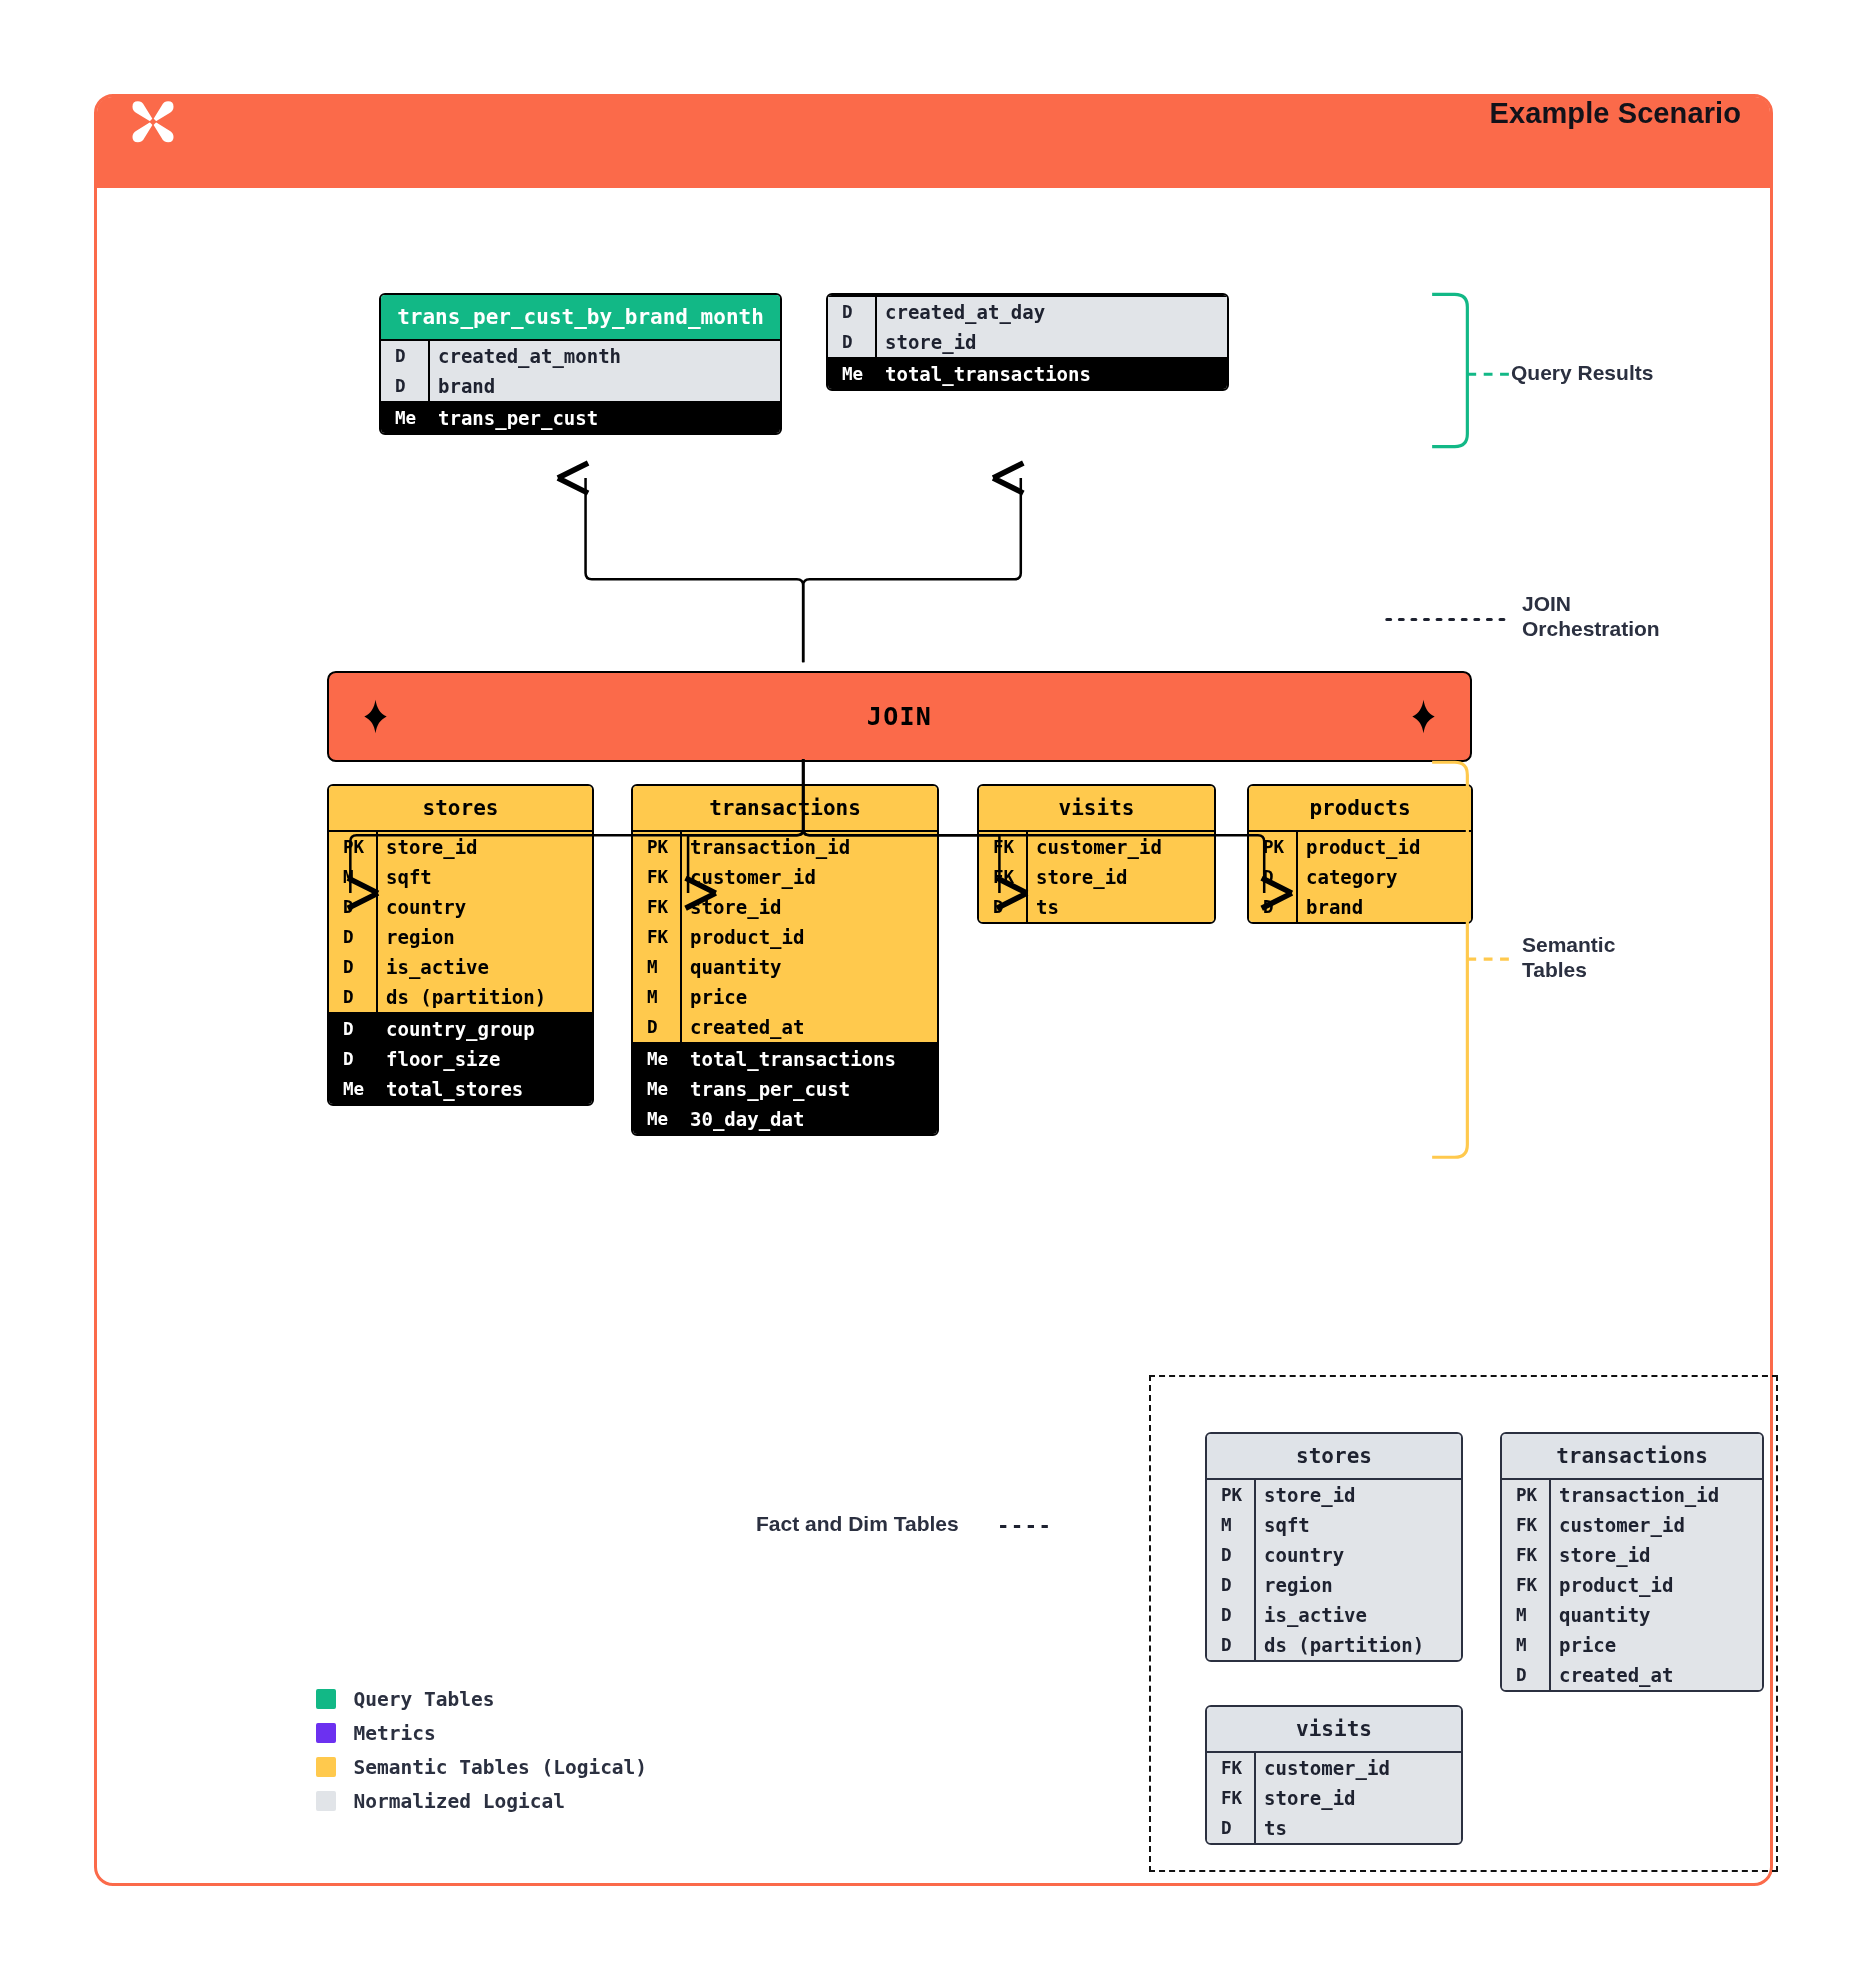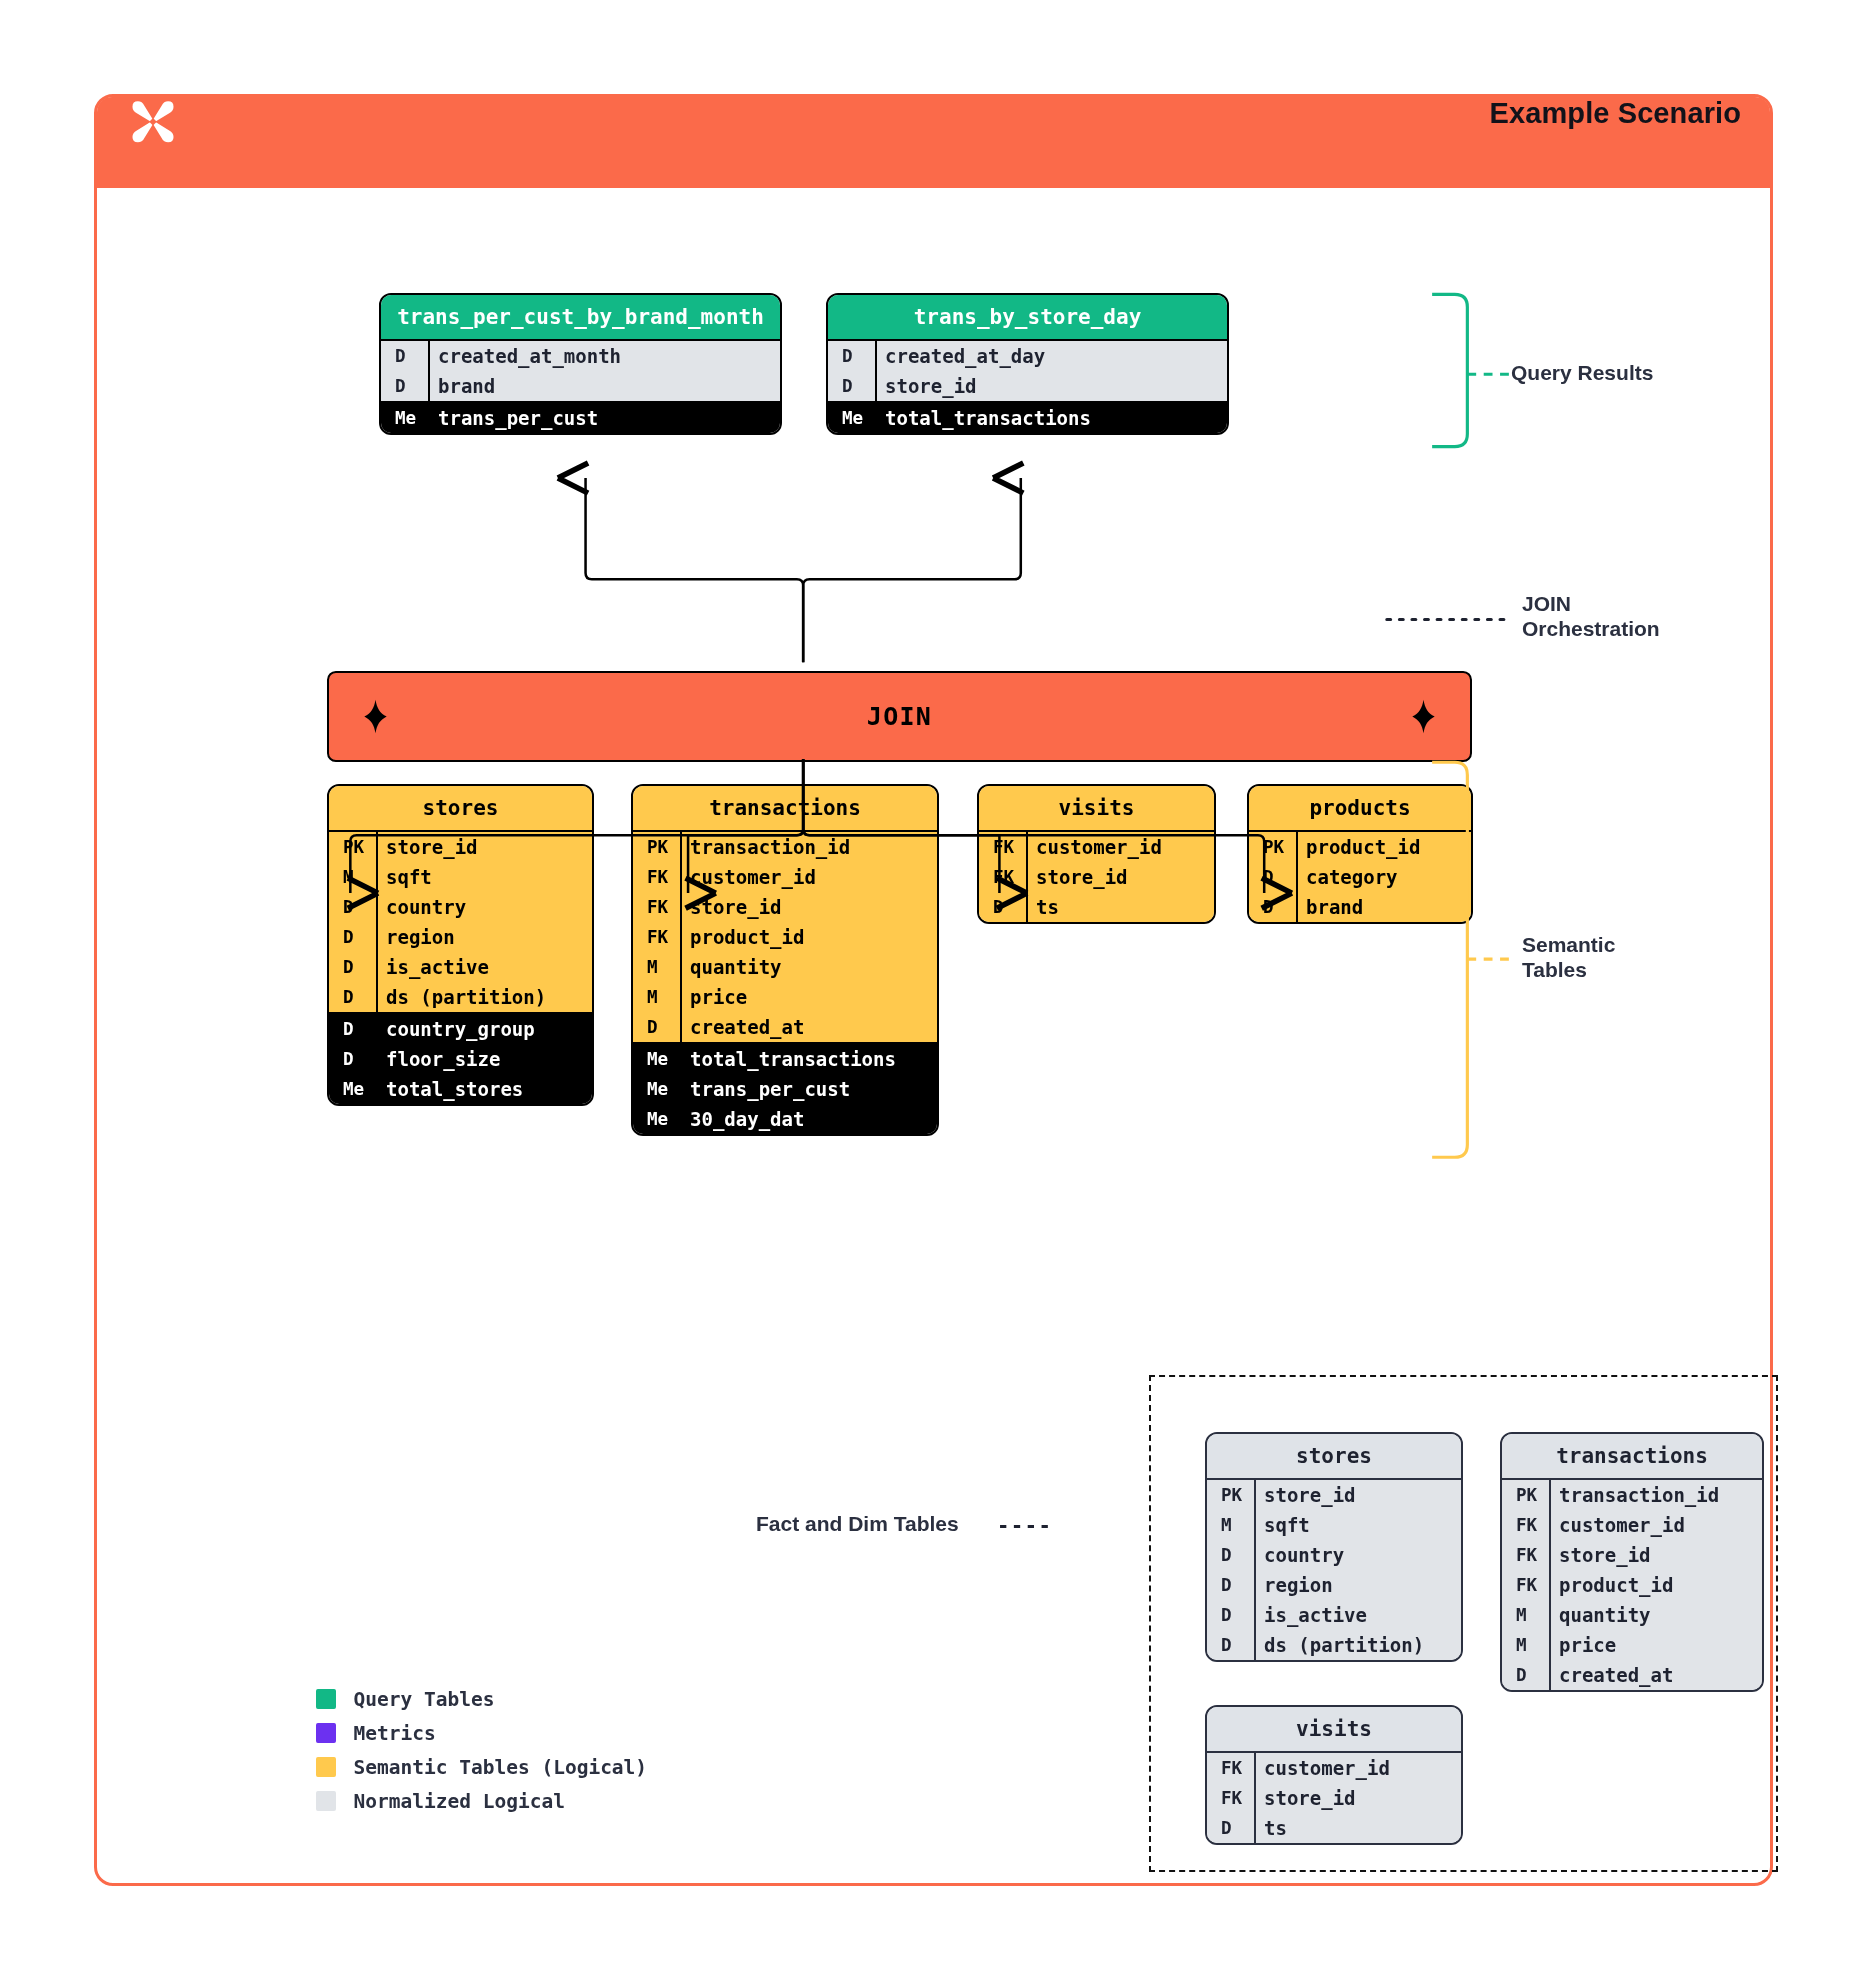--- a/index.html
+++ b/index.html
@@ -18,21 +18,21 @@
     display:flex;align-items:flex-start;justify-content:space-between;
     padding:0 29px;box-sizing:border-box;
   }
   .logo{width:54px;height:54px;flex:0 0 auto;}
   .header-title{
     font-family:"Liberation Sans",sans-serif;font-weight:bold;font-size:29px;color:#12121a;
     letter-spacing:0.1px;
   }
 
   
-  .ent{position:absolute;border:2.5px solid #000;border-radius:12px;overflow:hidden;box-sizing:border-box;}
+  .ent{position:absolute;border:2.5px solid #000;border-radius:6px;overflow:hidden;box-sizing:border-box;}
   .ent .ent-title{
     text-align:center;font-weight:bold;font-size:21px;line-height:1;
     padding:12px 12.6px 11.3px;box-sizing:border-box;
   }
   .ent .ent-body{border-top:2.5px solid #000;}
   .ent .row{display:flex;align-items:center;height:30px;}
   .ent .row .k{
     width:47px;flex:0 0 47px;text-align:left;padding-left:14px;box-sizing:border-box;
     font-weight:bold;font-size:17.6px;
   }
@@ -119,21 +119,20 @@
         <div class="seg s-purple">
           <div class="row">
             <span class="k">Me</span>
             <span class="v">trans_per_cust</span>
           </div>
         </div>
       </div>
     </div>
 
     <div class="ent t-green" style="left:729px;top:196px;width:403px;">
-      <div class="ent-title">trans_by_store_day</div>
       <div class="ent-body">
         <div class="seg s-gray">
           <div class="row">
             <span class="k">D</span>
             <span class="v">created_at_day</span>
           </div>
           <div class="row">
             <span class="k">D</span>
             <span class="v">store_id</span>
           </div>

